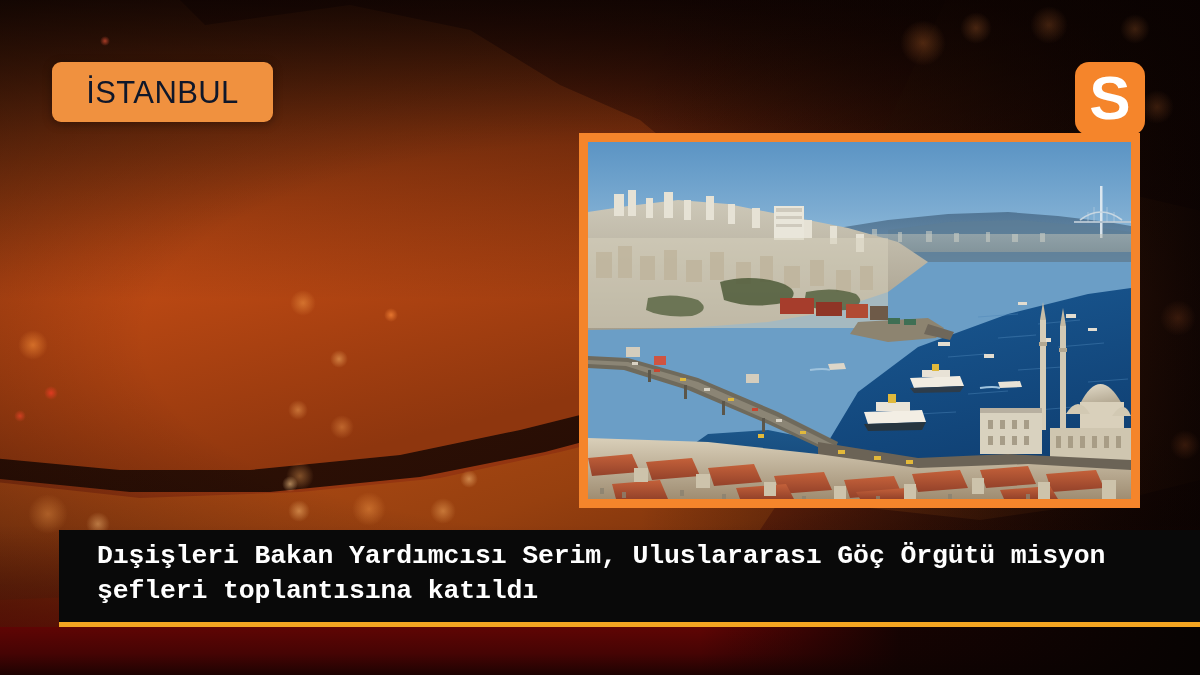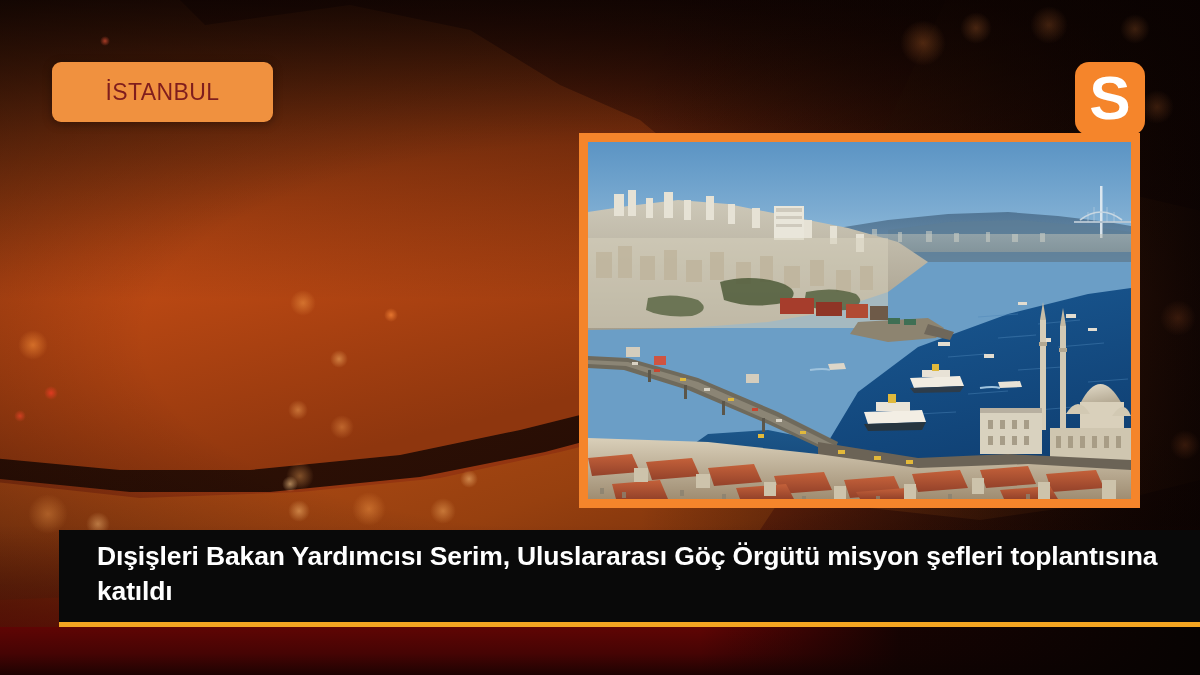--- a/index.html
+++ b/index.html
@@ -46,22 +46,22 @@
   .city-badge {
     position: absolute;
     left: 52px; top: 62px;
     width: 221px; height: 60px;
     background: #f0913f;
     border-radius: 9px;
     display: flex; align-items: center; justify-content: center;
     box-shadow: 0 2px 10px rgba(0,0,0,0.35);
   }
   .city-badge span {
-    color: #7f1d1d;
-    font-size: 23px;
+    color: #0f172a;
+    font-size: 31px;
     letter-spacing: 0.4px;
     line-height: 1;
     white-space: nowrap;
   }
 
   
   .brand-logo {
     position: absolute;
     left: 1075px; top: 62px;
     width: 70px; height: 73px;
@@ -98,21 +98,21 @@
 
   
   .caption-bar {
     position: absolute;
     left: 59px; top: 530px;
     width: 1141px; height: 97px;
     background: #090909;
     border-bottom: 5px solid #f4a521;
     box-sizing: border-box;
     z-index: 8;
-    display: flex; align-items: center;
+    display: flex; align-items: center; font-family: Liberation Mono, monospace;
   }
   .caption-text {
     color: #ffffff;
     font-weight: bold;
     font-size: 26.5px;
     line-height: 1.29;
     padding: 0 30px 5px 38px;
     letter-spacing: -0.15px;
   }
   .caption-bar-underfill {

